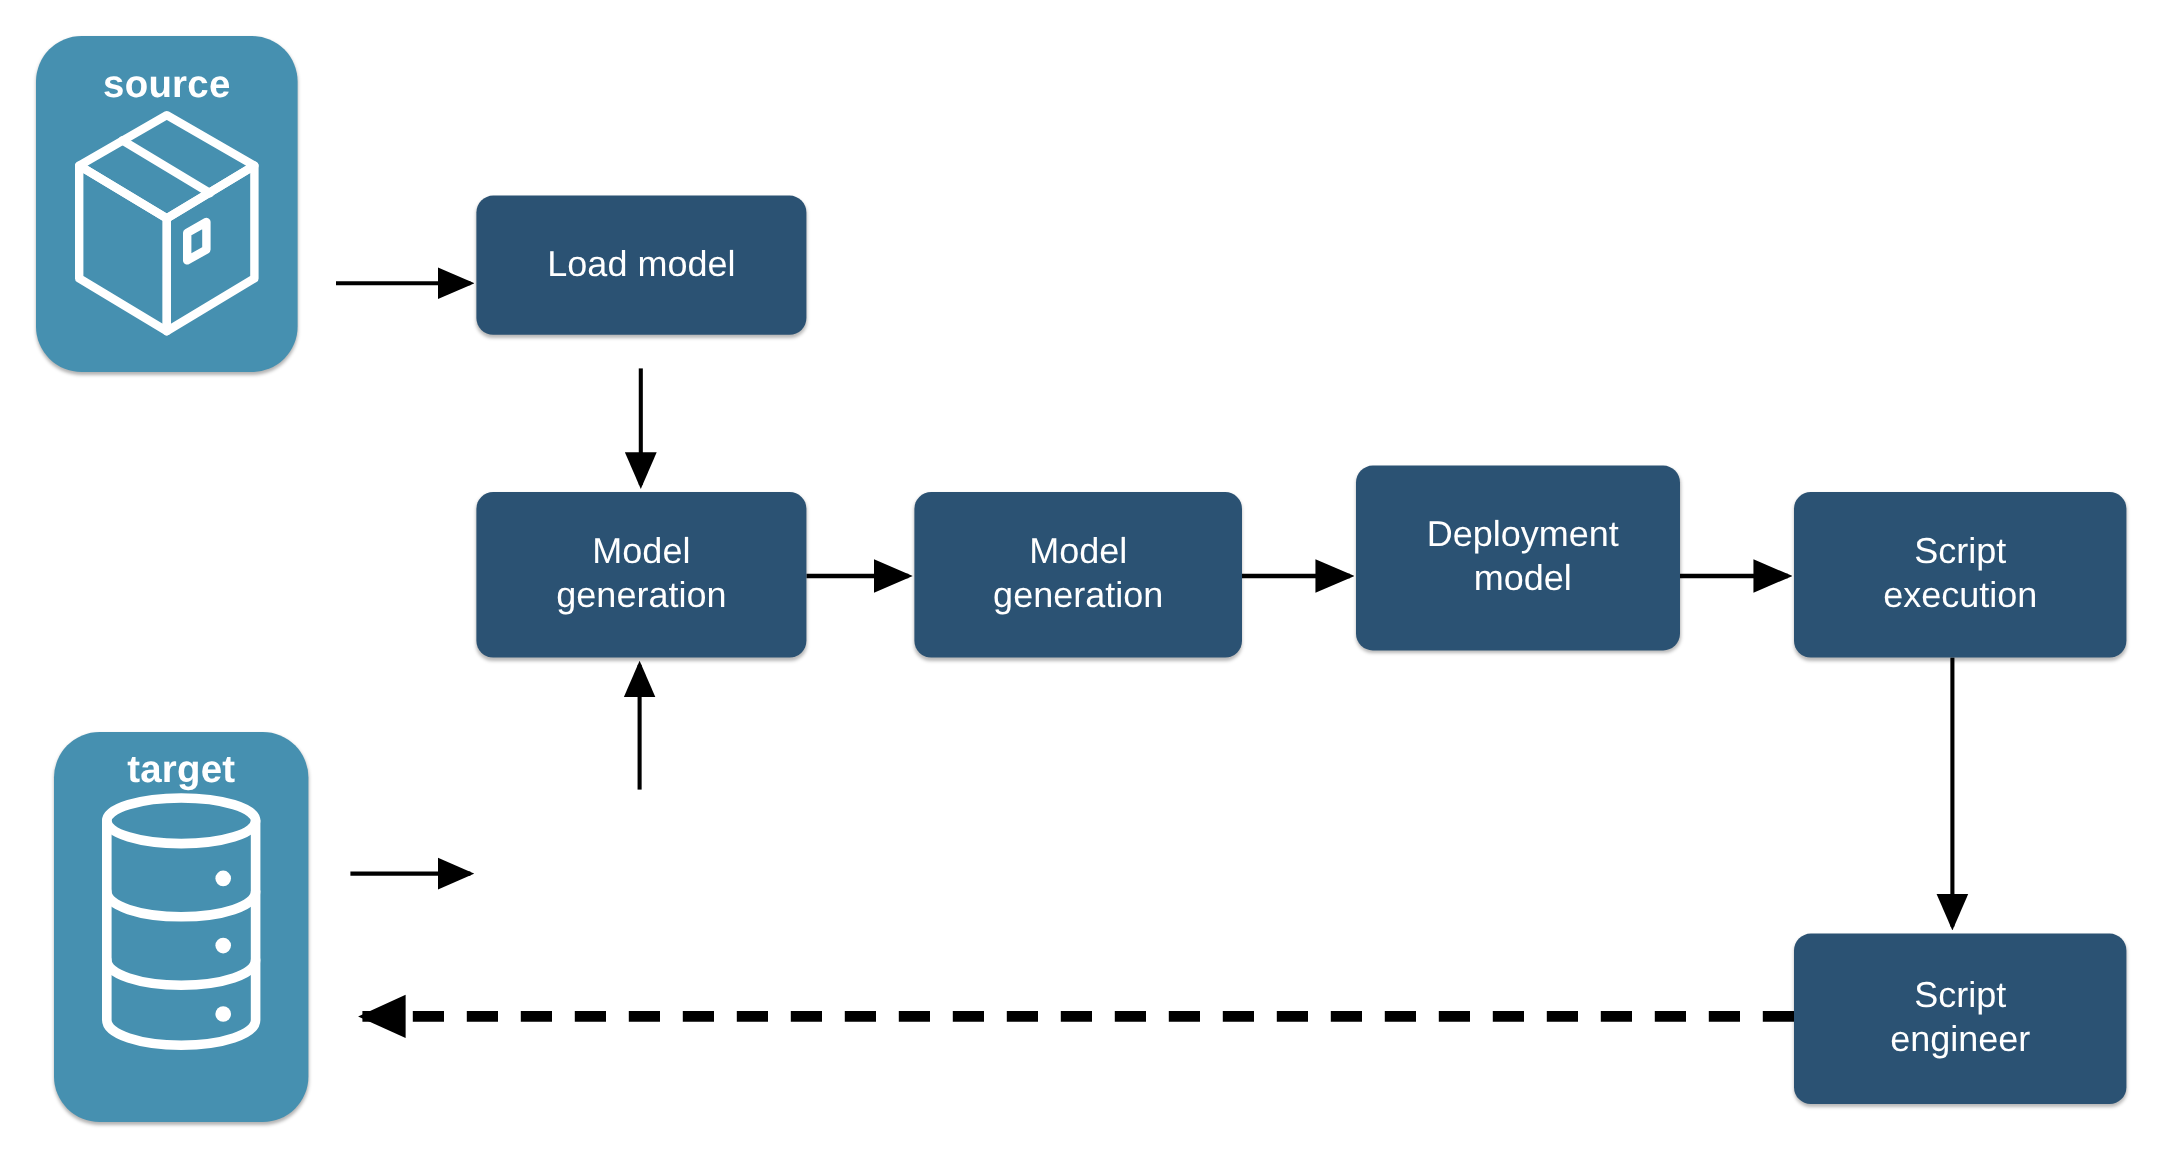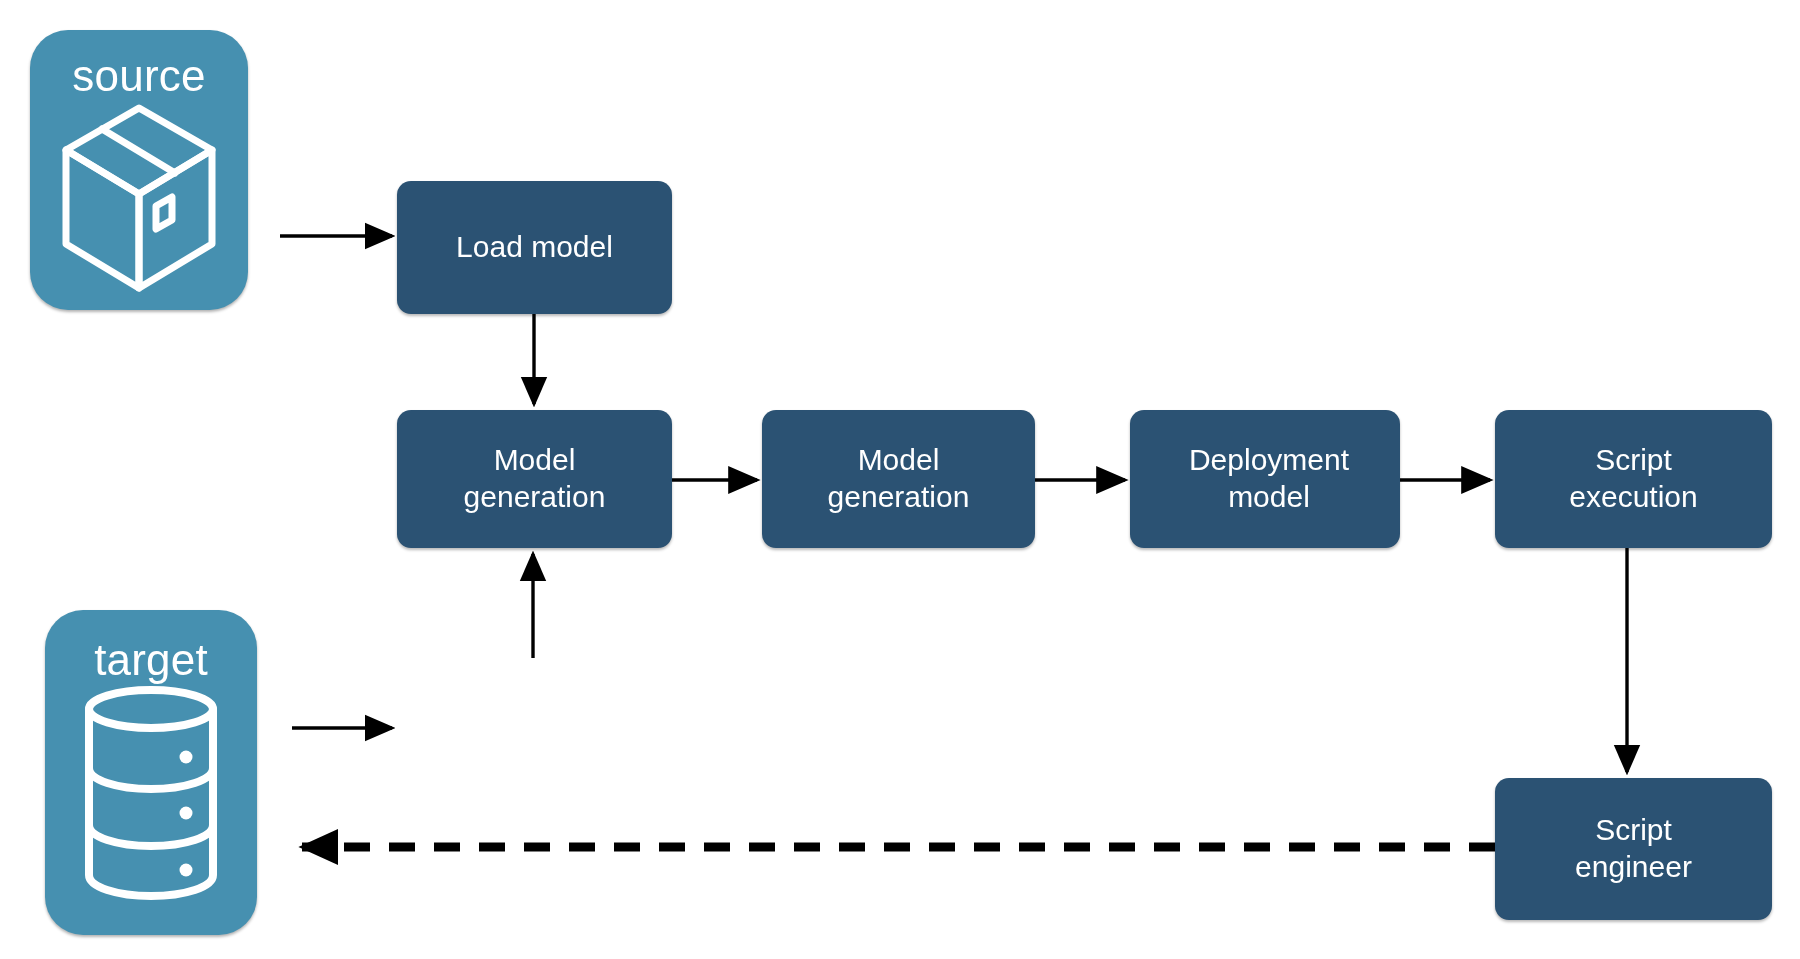--- a/index.html
+++ b/index.html
@@ -24,22 +24,22 @@
     border-radius: 38px;
     background: #4690b0;
     box-shadow: 0 2px 3px rgba(0,0,0,0.30);
     display: flex;
     flex-direction: column;
     align-items: center;
     box-sizing: border-box;
   }
   .endpoint-label {
     color: #ffffff;
-    font-weight: normal;
-    font-size: 44px;
+    font-weight: bold;
+    font-size: 32px;
     letter-spacing: 0.2px;
     line-height: 1;
     user-select: none;
     text-align: center;
   }
   .endpoint-icon {
     display: block;
   }
   
   .node {
@@ -132,61 +132,61 @@
 
         <path d="M22 52 L95 10 L168 52 L95 96 Z"></path>
 
         <path d="M58 31 L131 75"></path>
 
         <path d="M112 108 L128 99 L128 122 L112 131 Z"></path>
       </svg>
     </span>
   </div>
 
-  <div class="endpoint" style="left:45px; top:610px; width:212px; height:325px; padding-top:28px;">
+  <div class="endpoint" style="left:45px; top:610px; width:212px; height:325px; padding-top:15px;">
     <div class="endpoint-label">target</div>
     <span class="endpoint-icon">
       <svg width="160" height="220" viewBox="0 0 160 220" xmlns="http://www.w3.org/2000/svg" fill="none" stroke="#ffffff" stroke-width="8" stroke-linejoin="round" stroke-linecap="round">
 
         <path d="M18 27 L18 193 C18 205 46 214 80 214 C114 214 142 205 142 193 L142 27"></path>
 
         <ellipse cx="80" cy="27" rx="62" ry="19"></ellipse>
 
         <path d="M18 86 C18 98 46 107 80 107 C114 107 142 98 142 86"></path>
 
         <path d="M18 143 C18 155 46 164 80 164 C114 164 142 155 142 143"></path>
 
         <circle cx="115" cy="75" r="6.5" fill="#ffffff" stroke="none"></circle>
         <circle cx="115" cy="131" r="6.5" fill="#ffffff" stroke="none"></circle>
         <circle cx="115" cy="188" r="6.5" fill="#ffffff" stroke="none"></circle>
       </svg>
     </span>
   </div>
 
-  <div class="node" style="left:397px; top:163px; width:275px; height:133px;margin-top:18px;">
+  <div class="node" style="left:397px; top:163px; width:275px; height:116px;">
     <div>
       <span>Load model</span>
     </div>
   </div>
 
   <div class="node" style="left:397px; top:410px; width:275px; height:138px;">
     <div>
       <span>Model</span>
       <span>generation</span>
     </div>
   </div>
 
   <div class="node" style="left:762px; top:410px; width:273px; height:138px;">
     <div>
       <span>Model</span>
       <span>generation</span>
     </div>
   </div>
 
-  <div class="node" style="left:1130px; top:410px; width:270px; height:138px;padding-left:18px;">
+  <div class="node" style="left:1130px; top:388px; width:270px; height:154px;padding-left:18px;">
     <div>
       <span>Deployment</span>
       <span>model</span>
     </div>
   </div>
 
   <div class="node" style="left:1495px; top:410px; width:277px; height:138px;">
     <div>
       <span>Script</span>
       <span>execution</span>

